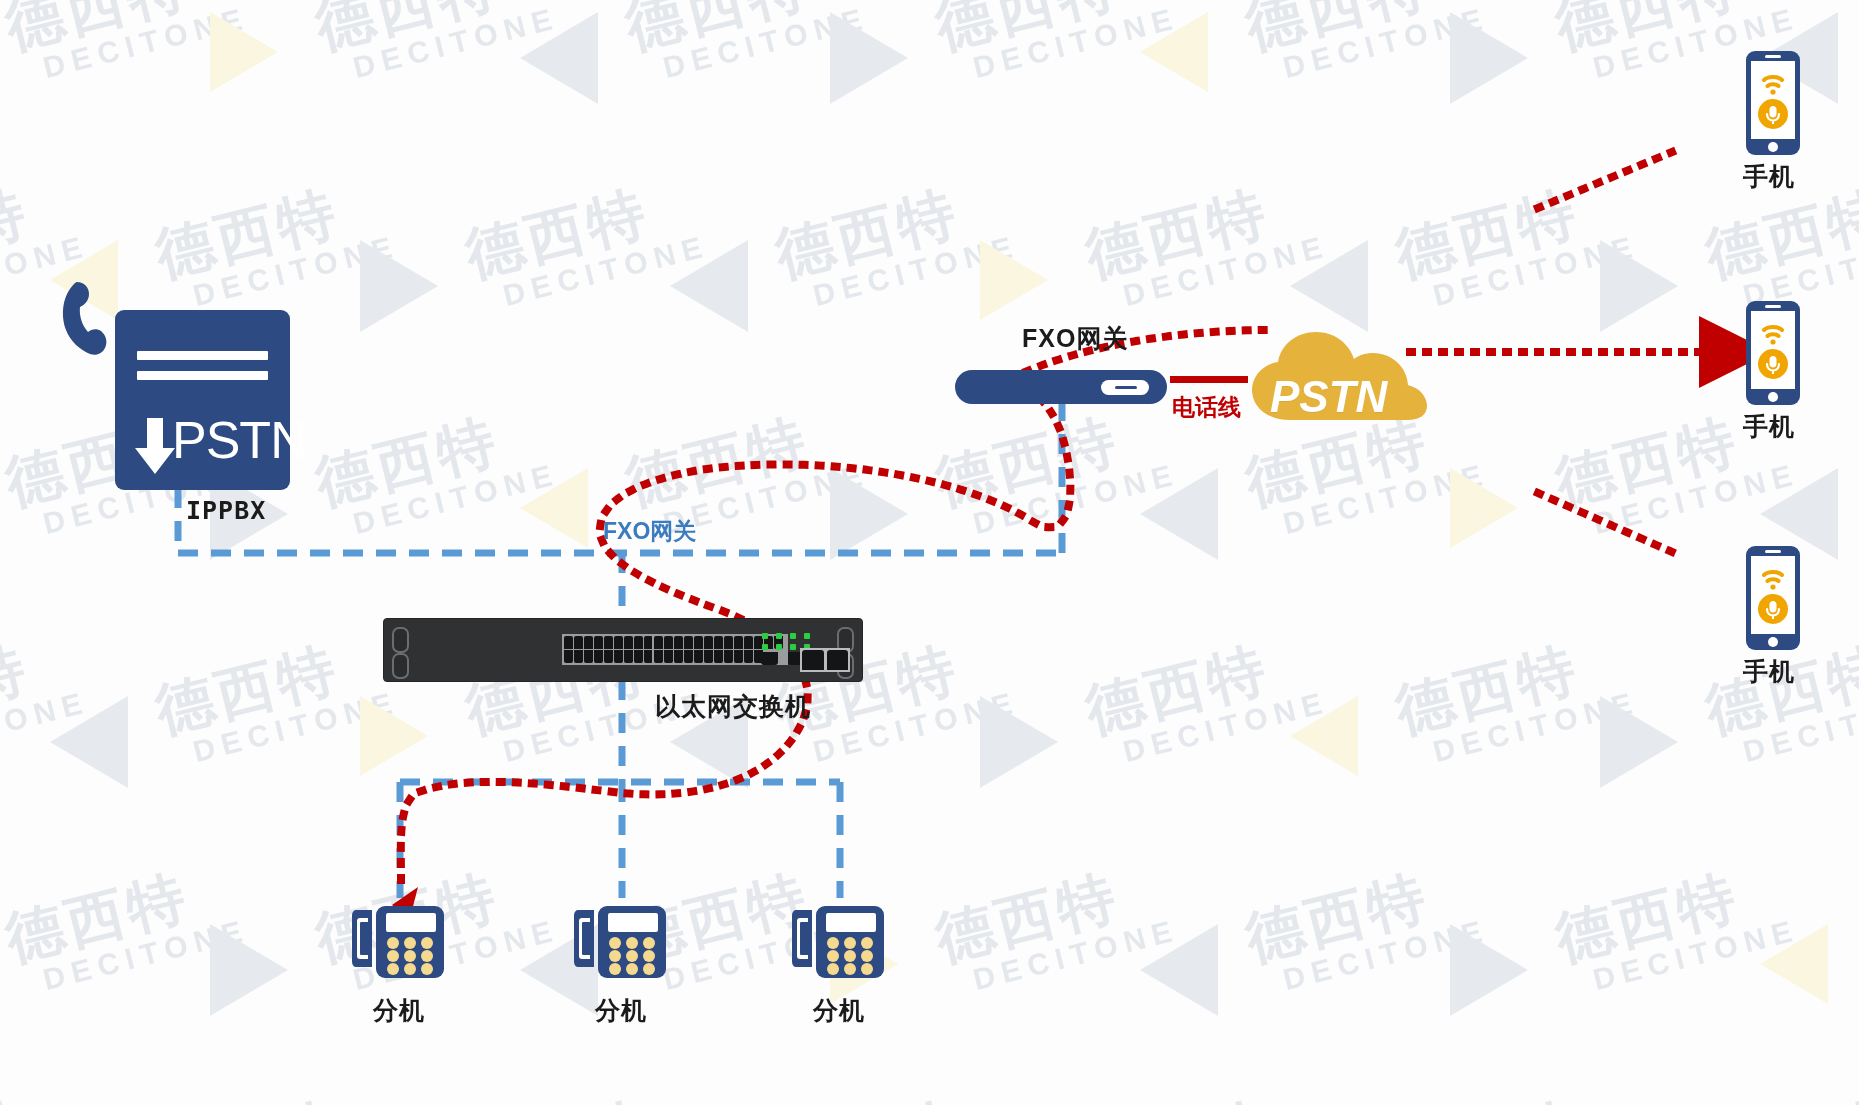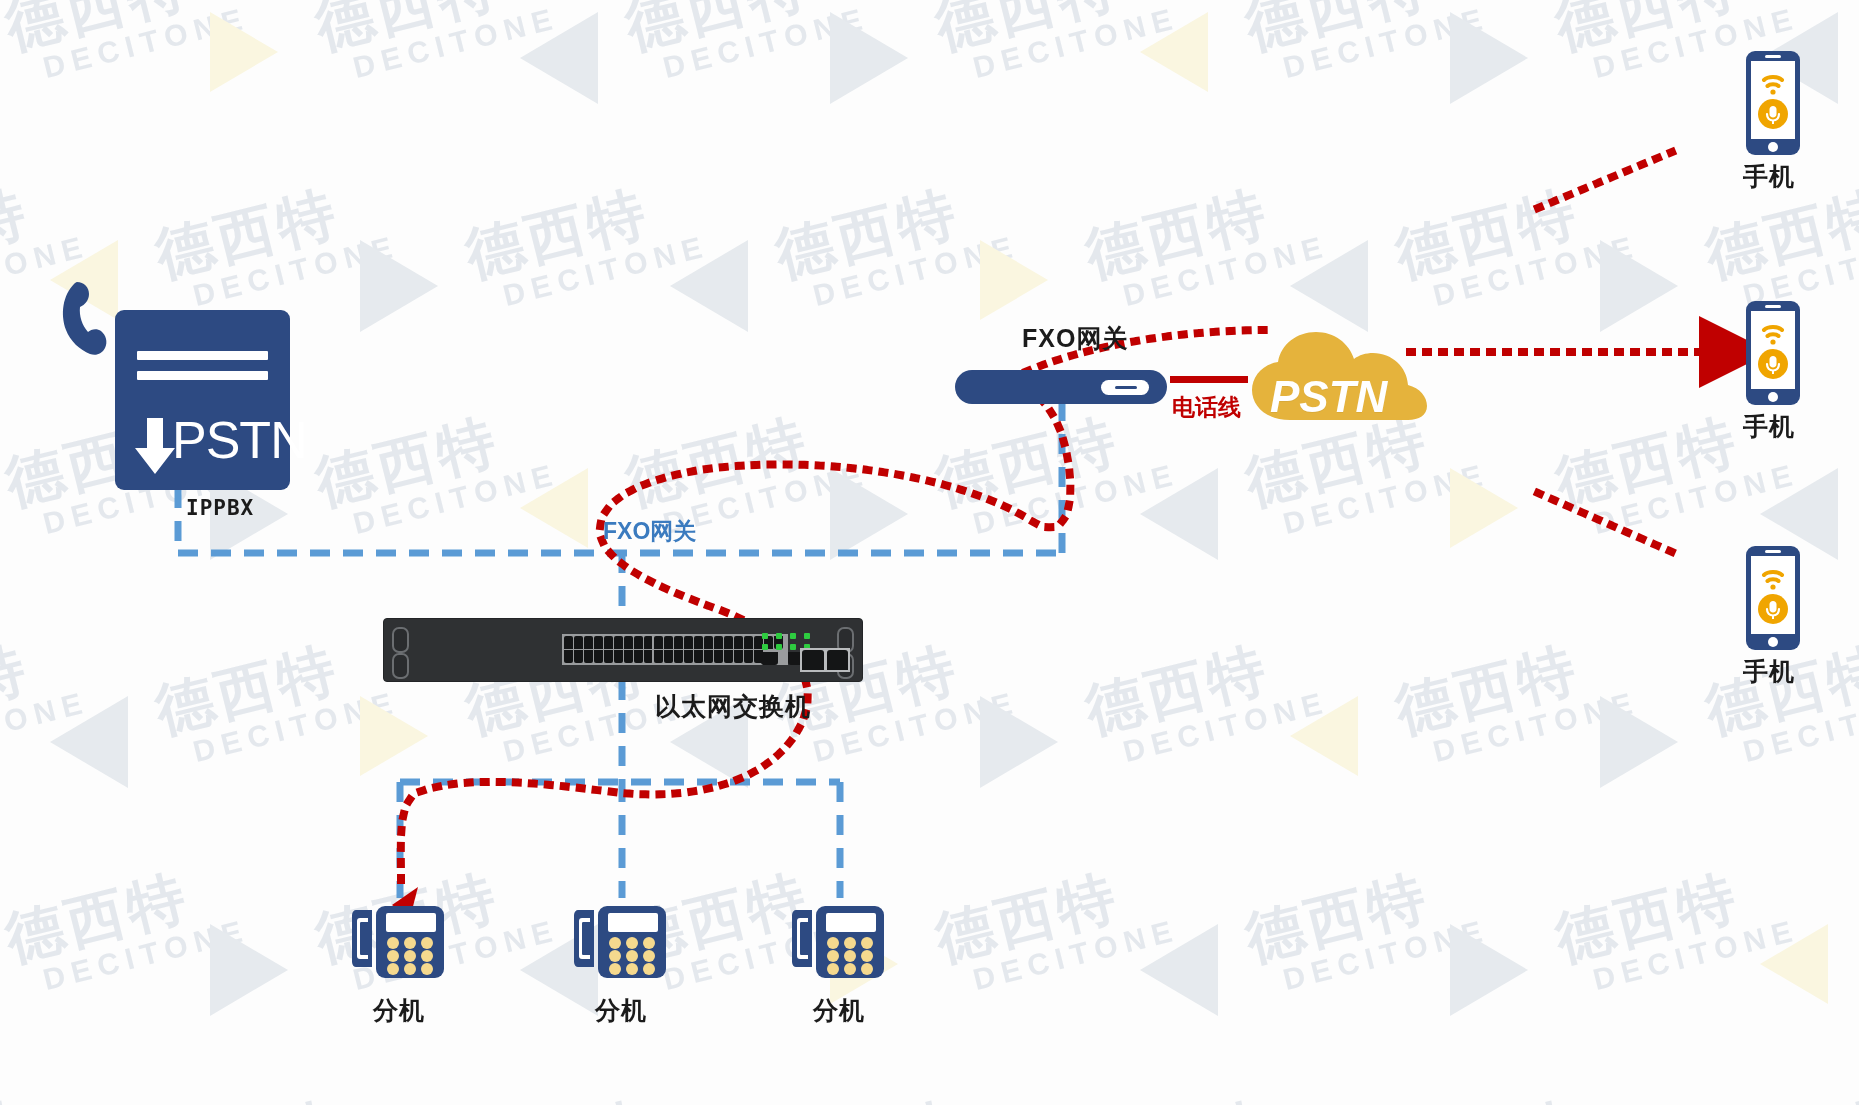--- a/index.html
+++ b/index.html
@@ -73,21 +73,21 @@
   .node{position:absolute;}
   .caption{
     position:absolute;
     font-weight:bold;
     color:#1b1b1b;
     white-space:nowrap;
   }
   .caption.cn{font-size:25px;letter-spacing:1px;}
   .caption.mono{
     font-family:"DejaVu Sans Mono","Liberation Mono",monospace;
-    font-size:21px;
+    font-size:25px;
     letter-spacing:1px;
   }
   .caption.red{color:#c00000;font-size:23px;}
   .caption.blue{color:#3b7bbf;font-size:23px;}
 
   
   .pabx-box{
     position:absolute;
     left:115px;top:310px;
     width:175px;height:180px;

